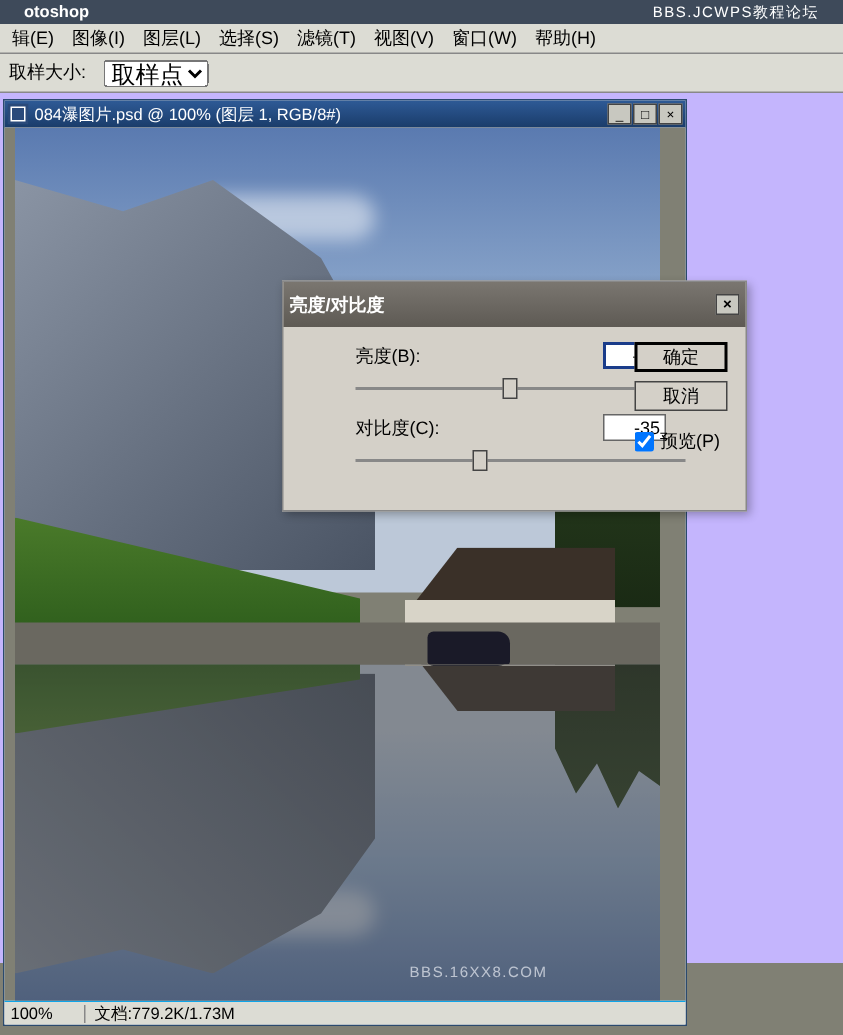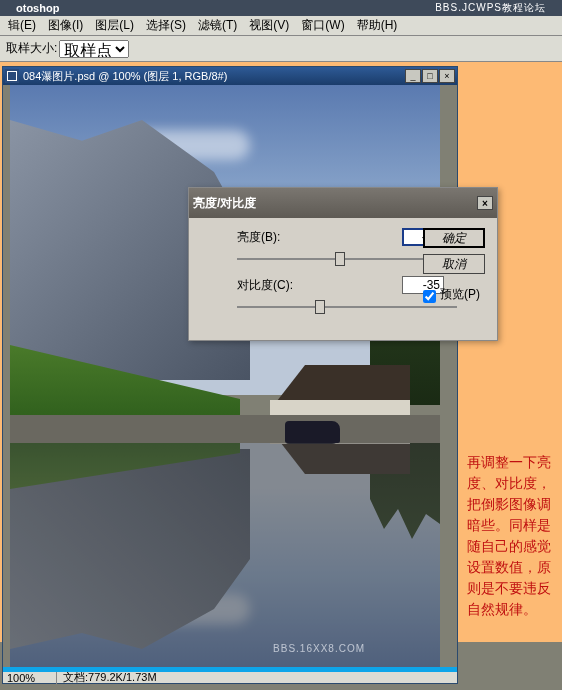--- a/index.html
+++ b/index.html
@@ -8,25 +8,25 @@
 
 .topbar { background: #3e4a5a; height: 16px; display: flex; justify-content: space-between; align-items: center; padding: 0 16px; color: #fff; font-size: 11px; }
 .topbar-left { font-weight: bold; }
 .topbar-right { font-size: 10px; letter-spacing: 1px; }
 
 
 .menubar { background: #dcdcd4; height: 20px; display: flex; align-items: center; padding: 0 2px; font-size: 12px; color: #000; border-bottom: 1px solid #888; }
 .menubar span { padding: 2px 6px; cursor: default; }
 
 
-.optionsbar { background: #dcdcd4; height: 26px; display: flex; align-items: center; padding: 0 6px; font-size: 12px; border-bottom: 1px solid #888; gap: 2px; }
+.optionsbar { background: #dcdcd4; height: 26px; display: flex; align-items: center; padding: 0 6px; font-size: 12px; border-bottom: 1px solid #888; gap: 12px; }
 .optionsbar select { font-size: 16px; height: 18px; }
 
 
-.workspace { background: #fdba74; position: relative; height: 580px; }
+.workspace { background: #c4b5fd; position: relative; height: 580px; }
 
 
 .docwin { position: absolute; left: 2px; top: 4px; width: 456px; height: 618px; border: 1px solid #2b4a6e; background: #fff; display: flex; flex-direction: column; }
 .docwin-title { background: linear-gradient(#2e5a96, #1a3c6a); height: 18px; display: flex; align-items: center; justify-content: space-between; padding: 0 2px; color: #fff; font-size: 11px; }
 .docwin-title-left { display: flex; align-items: center; gap: 4px; }
 .docwin-title-right { display: flex; gap: 1px; }
 .winbtn { width: 16px; height: 14px; background: #c8c8c0; border: 1px solid #444; display: flex; align-items: center; justify-content: center; font-size: 9px; color: #000; cursor: default; }
 .ps-icon { width: 14px; height: 14px; display: inline-block; }
 
 
@@ -54,40 +54,40 @@
 .reflection { position: absolute; left: 0; top: 358px; width: 100%; height: 226px; transform: scaleY(-1); filter: brightness(0.7) contrast(0.75); overflow: hidden; }
 .reflection .sky { height: 226px; }
 .reflection .mountain { top: 20px; height: 200px; }
 .reflection .trees { top: 130px; height: 100px; }
 .reflection .grass { top: 180px; height: 60px; }
 .reflection .house-roof { top: 195px; }
 .reflection .house-wall { top: 225px; height: 10px; }
 .reflection .car { top: 225px; }
 
 
-.statusbar { height: 16px; background: #dcdcd4; border-top: 5px solid #0ea5e9; display: flex; align-items: center; font-size: 11px; }
+.statusbar { height: 16px; background: #dcdcd4; border-top: 1px solid #0ea5e9; display: flex; align-items: center; font-size: 11px; }
 .statusbar .zoom { width: 54px; border-right: 1px solid #888; padding: 0 4px; }
 .statusbar .docinfo { padding: 0 6px; }
 
 
 .dialog { position: absolute; left: 188px; top: 125px; width: 310px; background: #d4d0c8; border: 1px solid #888; box-shadow: 2px 2px 6px rgba(0,0,0,0.3); }
 .dialog-title { background: linear-gradient(#7a7670, #5e5a54); height: 18px; display: flex; align-items: center; justify-content: space-between; padding: 15px 4px; color: #fff; font-size: 12px; font-weight: bold; }
 .dialog-close { width: 16px; height: 14px; background: #c8c8c0; border: 1px solid #444; display: flex; align-items: center; justify-content: center; font-size: 10px; color: #000; cursor: default; }
 .dialog-body { padding: 10px 12px 16px 12px; font-size: 12px; position: relative; margin-left: 36px; }
 .dlg-row { display: flex; align-items: center; margin-bottom: 4px; }
 .dlg-label { width: 70px; }
 .dlg-input { width: 42px; height: 18px; border: 1px solid #666; background: #fff; text-align: right; padding: 0 3px; font-size: 12px; margin-left: 95px; }
 .dlg-input.active { border: 2px solid #1a3c8a; }
 .slider-track { position: relative; width: 220px; height: 18px; margin: 2px 0 8px 0; }
 .slider-line { position: absolute; left: 0; right: 0; top: 8px; height: 2px; background: #888; }
 .slider-thumb { position: absolute; top: 2px; width: 10px; height: 14px; background: #d4d0c8; border: 1px solid #444; cursor: default; }
 .dlg-buttons { position: absolute; right: 12px; top: 10px; display: flex; flex-direction: column; gap: 6px; }
-.dlg-btn { width: 62px; height: 20px; background: #d4d0c8; border: 1px solid #444; font-size: 12px; cursor: default; display: flex; align-items: center; justify-content: center; font-style: italic; }
+.dlg-btn { width: 62px; height: 20px; background: #d4d0c8; border: 1px solid #444; font-size: 12px; cursor: default; display: flex; align-items: center; justify-content: center; }
 .dlg-btn.primary { border: 2px solid #000; }
-.dlg-check { display: flex; align-items: flex-end; gap: 4px; margin-top: 6px; }
+.dlg-check { display: flex; align-items: center; gap: 4px; margin-top: 6px; }
 .dlg-check input { width: 13px; height: 13px; }
 
 
 .annotation { position: absolute; right: 10px; top: 390px; width: 85px; color: #c01010; font-size: 14px; line-height: 1.5; text-align: left; }
 
 
 .watermark-bottom { position: absolute; right: 92px; bottom: 12px; color: #e0e4ec; font-size: 10px; letter-spacing: 1px; opacity: 0.75; text-align: right; line-height: 1.2; }
 </style>
 </head>
 <body>
@@ -195,15 +195,14 @@
         <div class="dlg-btn primary">确定</div>
         <div class="dlg-btn">取消</div>
         <label class="dlg-check">
           <input type="checkbox" checked="" style="">
           <span>预览(P)</span>
         </label>
       </div>
     </div>
   </div>
 
-  <div class="annotation">再调整一下亮度、对比度，把倒影图像调暗些。同样是随自己的感觉设置数值，原则是不要违反自然规律。</div>
 
 </div>
 
 </body></html>

